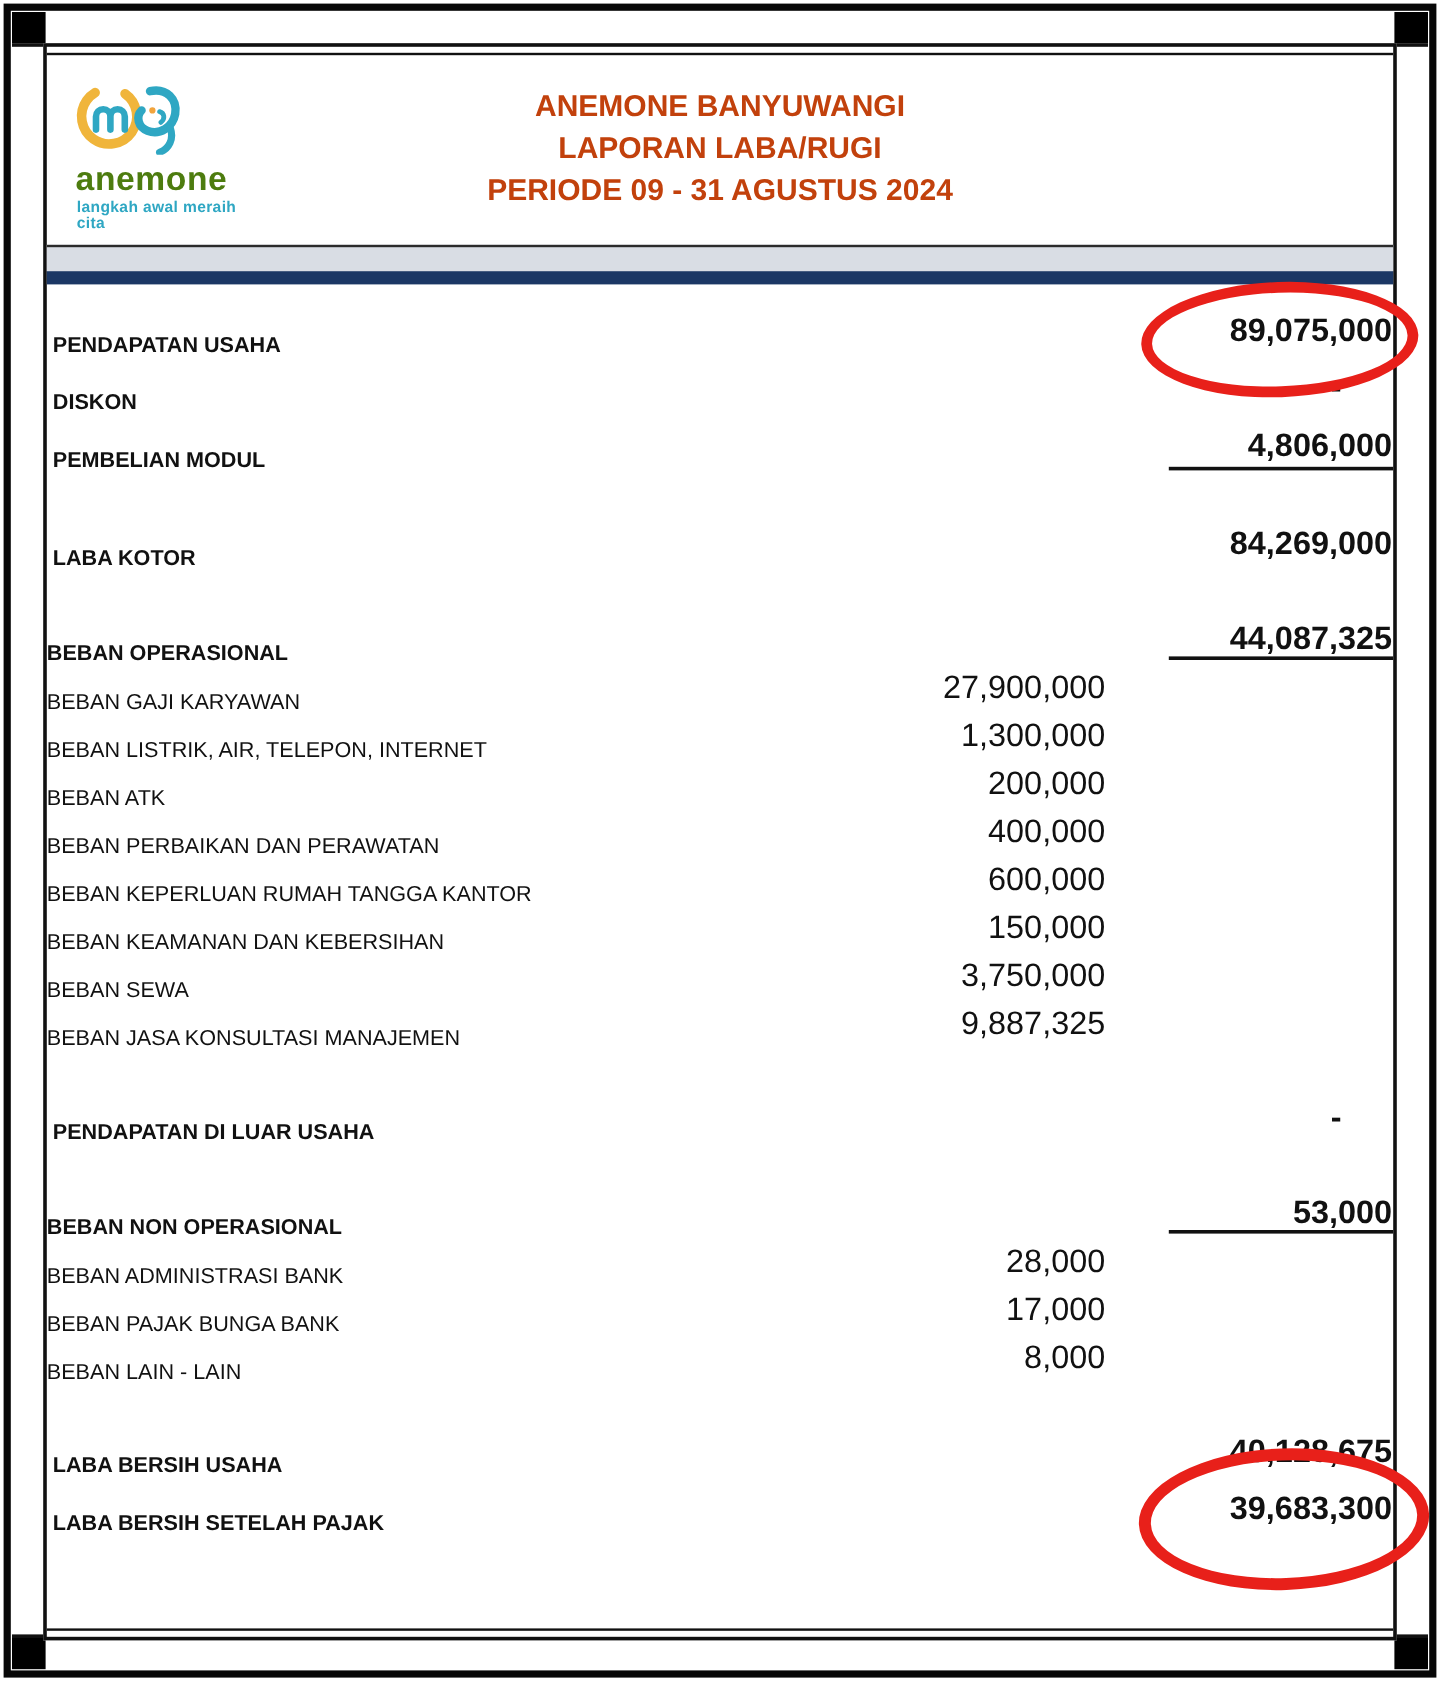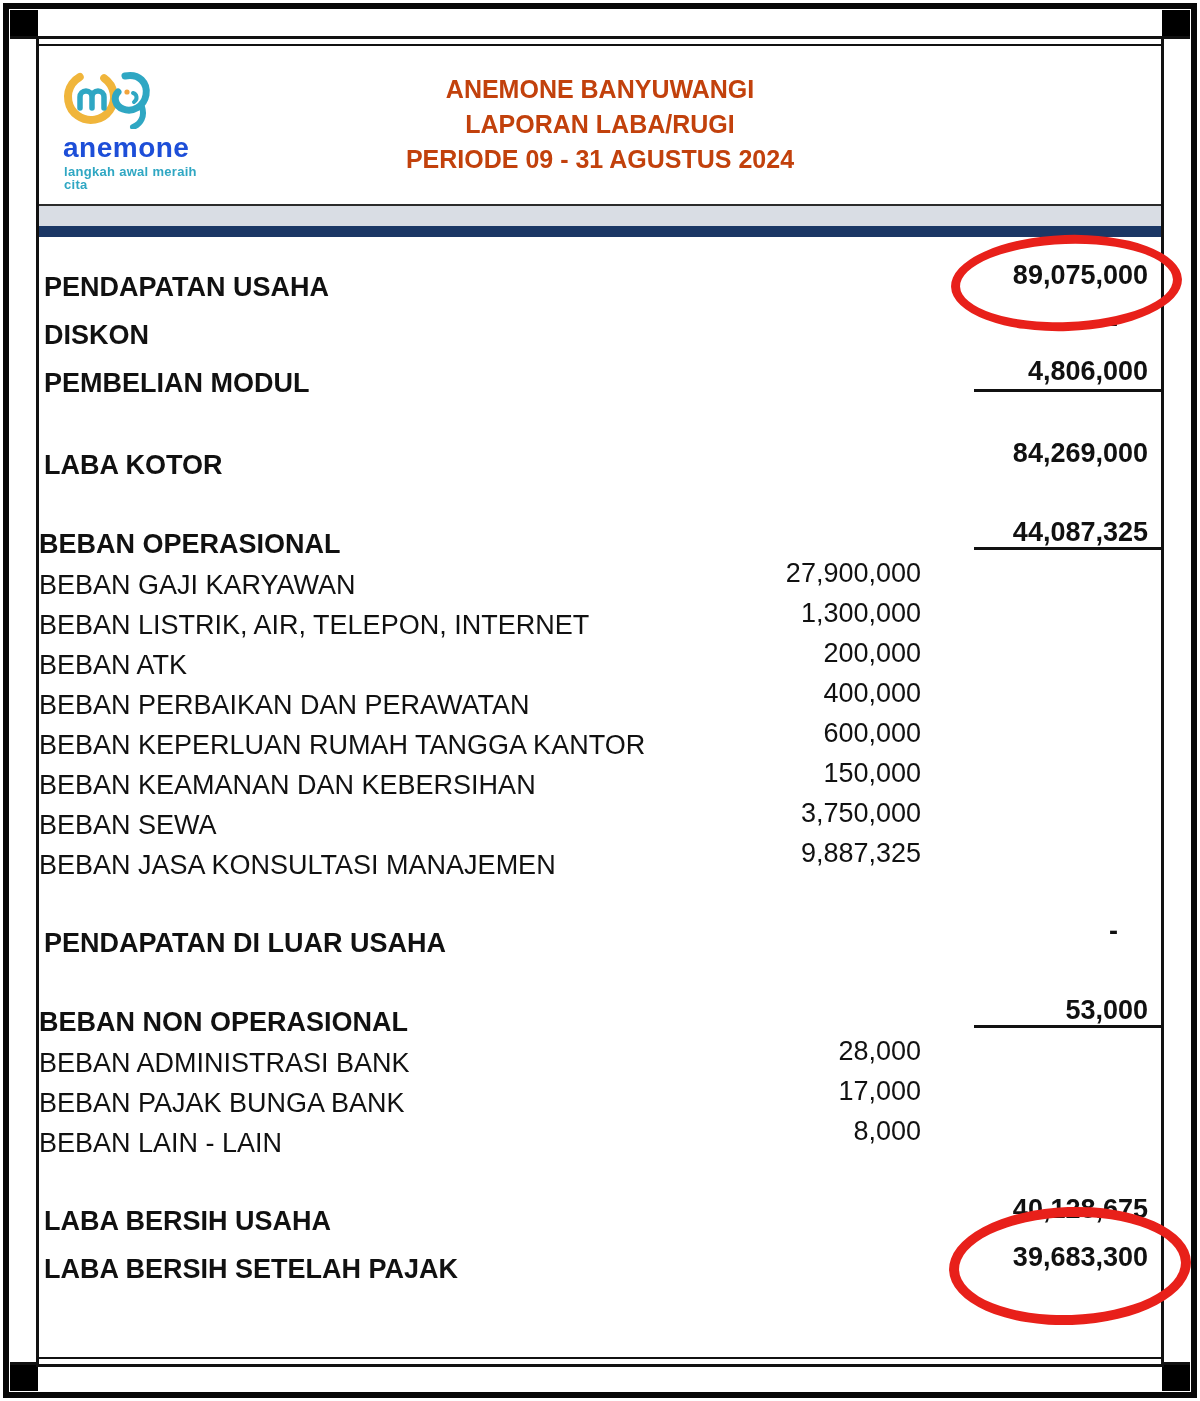--- a/index.html
+++ b/index.html
@@ -16,36 +16,36 @@
   .sq.l{left:0;} .sq.r{right:0;}
   
   .doc{position:absolute;left:36px;right:36px;top:36px;bottom:34px;border:3px solid #111;background:#fff;}
   .doc::before{content:"";position:absolute;left:0;right:0;top:5px;height:2px;background:#111;}
   .doc::after{content:"";position:absolute;left:0;right:0;bottom:5px;height:2px;background:#111;}
   
   .header{position:relative;height:165px;}
   .titles{position:absolute;top:33px;left:0;right:0;text-align:center;
     font-size:25px;font-weight:bold;line-height:35px;color:#c2410c;}
   .logo{position:absolute;left:22px;top:24px;width:140px;line-height:1;}
-  .logo-name{color:#1d4ed8;font-weight:bold;font-size:28px;letter-spacing:.5px;margin:2px 0 3px 2px;}
+  .logo-name{color:#4d7c0f;font-weight:bold;font-size:28px;letter-spacing:.5px;margin:2px 0 3px 2px;}
   .logo-tagline{color:#2FA7C3;font-weight:bold;font-size:13px;letter-spacing:.3px;margin-left:3px;}
   
   .band-gray{height:20px;background:#D9DDE4;border-top:2px solid #2b2b2b;}
   .band-navy{height:11px;background:#1B3765;}
   
   .rows{padding-top:14px;}
   .row{display:flex;align-items:center;}
   .row.h0{height:48px}.row.h1{height:42px}.row.h2{height:40px}.row.sp{height:34px}
-  .lbl{flex:1;font-size:27px;white-space:nowrap;margin-top:24px;}
+  .lbl{flex:1;font-size:18px;white-space:nowrap;margin-top:24px;}
   .ind0{padding-left:5px}.ind1{}.ind2{}
   .b{font-weight:bold;}
   .val{font-size:27px;white-space:nowrap;}
   .val.mid{width:260px;text-align:right;}
   .gap{width:45px;}
-  .val.right{width:195px;height:100%;box-sizing:border-box;padding-right:13px;
+  .val.right{width:195px;height:100%;box-sizing:border-box;padding-right:1px;
     display:flex;align-items:center;justify-content:flex-end;position:relative;}
   .val.right.dash{padding-right:43px;}
   .val.right.ul::after{content:"";position:absolute;left:8px;right:0;bottom:3px;height:3px;background:#111;}
   
   .circ{position:absolute;border-radius:50%;pointer-events:none;z-index:5;}
   .circ-a{border:9px solid #E8201A;width:213px;height:78px;right:-21px;top:-16px;transform:rotate(-2deg);}
   .circ-b{border:10px solid #E8201A;width:222px;height:98px;right:-30px;top:-26px;transform:rotate(-2deg);}
 </style>
 </head>
 <body>

